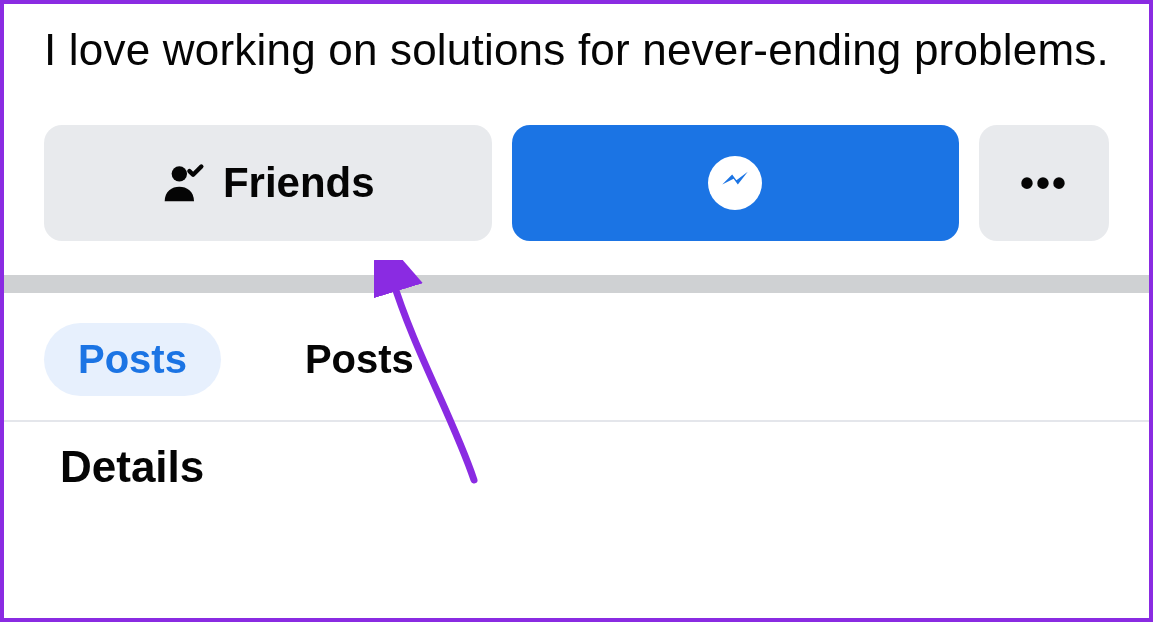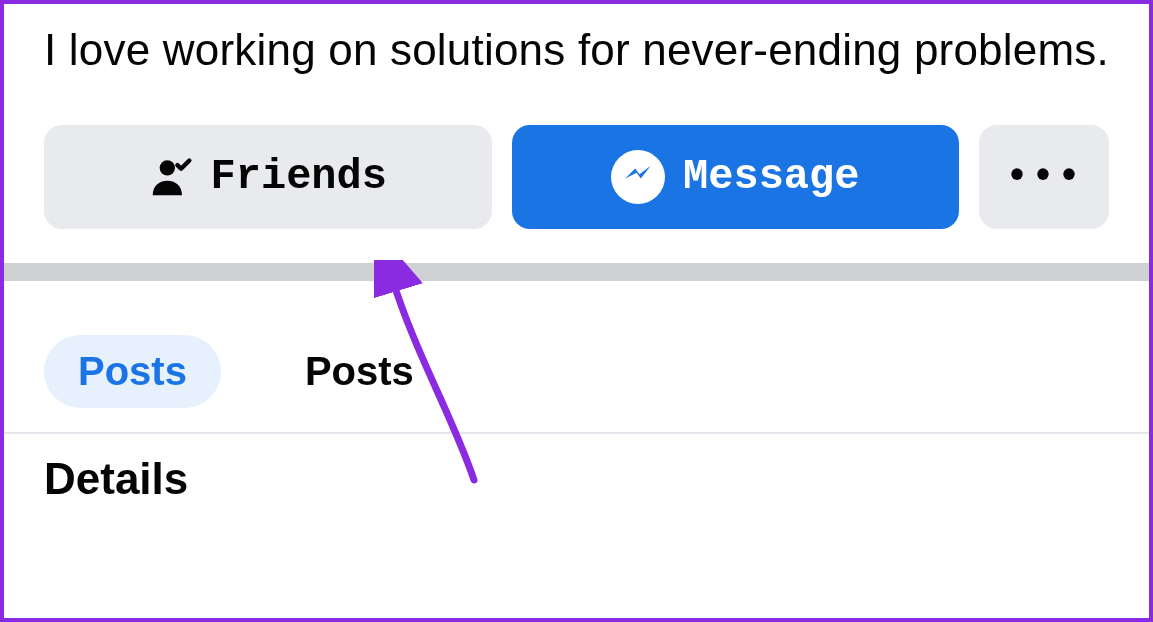--- a/index.html
+++ b/index.html
@@ -31,27 +31,26 @@
   }
   .button-row {
     display: flex;
     gap: 20px;
     margin-bottom: 34px;
   }
   .btn {
     display: flex;
     align-items: center;
     justify-content: center;
-    height: 104px;
+    height: 116px;
     border-radius: 18px;
     font-size: 42px;
     font-weight: 600;
     gap: 18px;
     cursor: pointer;
-    font-family: Liberation Mono, monospace;
   }
   .btn-friends {
     flex: 1;
     background: #E8EAED;
     color: #050505;
   }
   .btn-message {
     flex: 1;
     background: #1B74E4;
     color: #fff;
@@ -66,21 +65,20 @@
   .divider-bar {
     height: 18px;
     background: #CFD1D3;
     width: 100%;
   }
   .tabs {
     display: flex;
     gap: 50px;
     padding: 30px 40px 24px 40px;
     align-items: center;
-    margin-top: 24px;
   }
   .tab {
     font-size: 40px;
     font-weight: 600;
     color: #050505;
     padding: 14px 34px;
     border-radius: 40px;
     cursor: pointer;
   }
   .tab.active {
@@ -89,21 +87,21 @@
   }
   .thin-divider {
     height: 2px;
     background: #E4E6EB;
     margin: 0 0 20px 0;
   }
   .section-title {
     font-size: 44px;
     font-weight: 800;
     color: #050505;
-    padding: 0 40px;
+    padding: 0 56px;
   }
   
   .friends-icon svg {
     width: 44px;
     height: 44px;
     display:block;
   }
   .msg-icon {
     width: 54px;
     height: 54px;
@@ -147,21 +145,20 @@
         </span>
         <span>Friends</span>
       </div>
 
       <div class="btn btn-message">
         <span class="msg-icon">
           <svg viewBox="0 0 24 24">
             <path d="M3 13 L10 6 L13 10 L21 4 L14 13 L11 9 Z" fill="#1B74E4"></path>
           </svg>
         </span>
-        <span>Message</span>
       </div>
 
       <div class="btn btn-more">
         <span style="font-weight:900;">•••</span>
       </div>
 
     </div>
   </div>
 
   <div class="divider-bar"></div>

